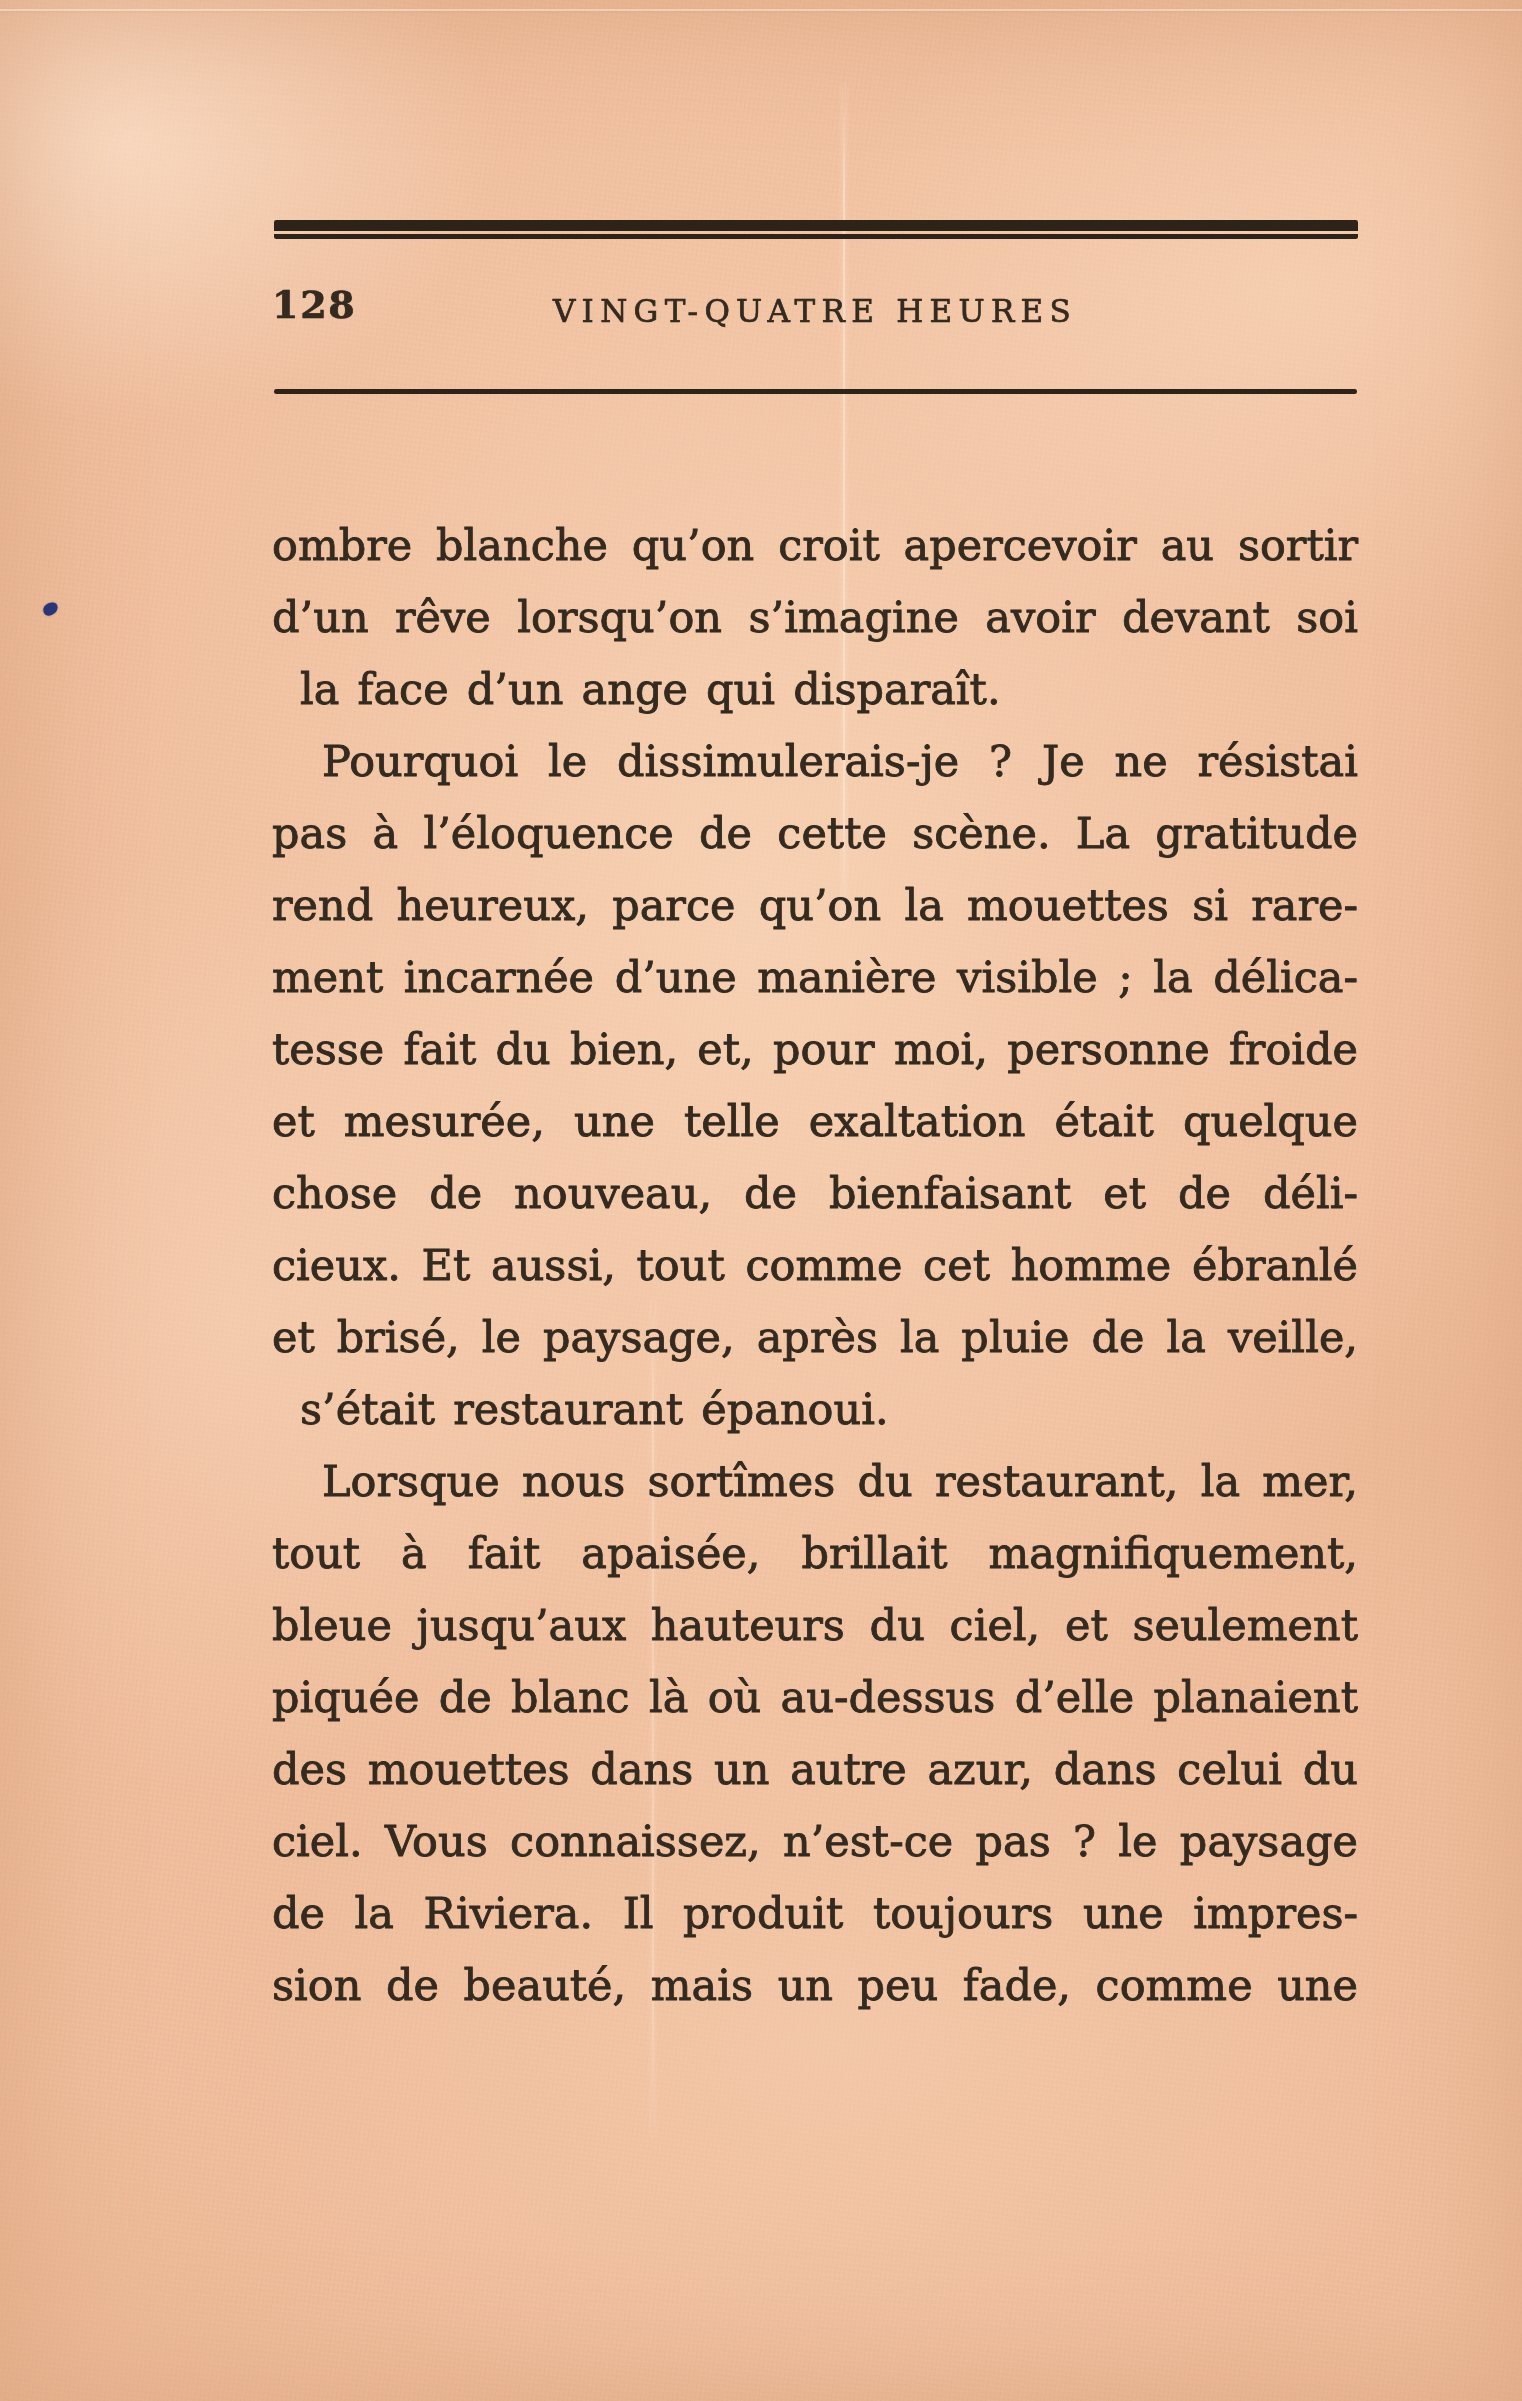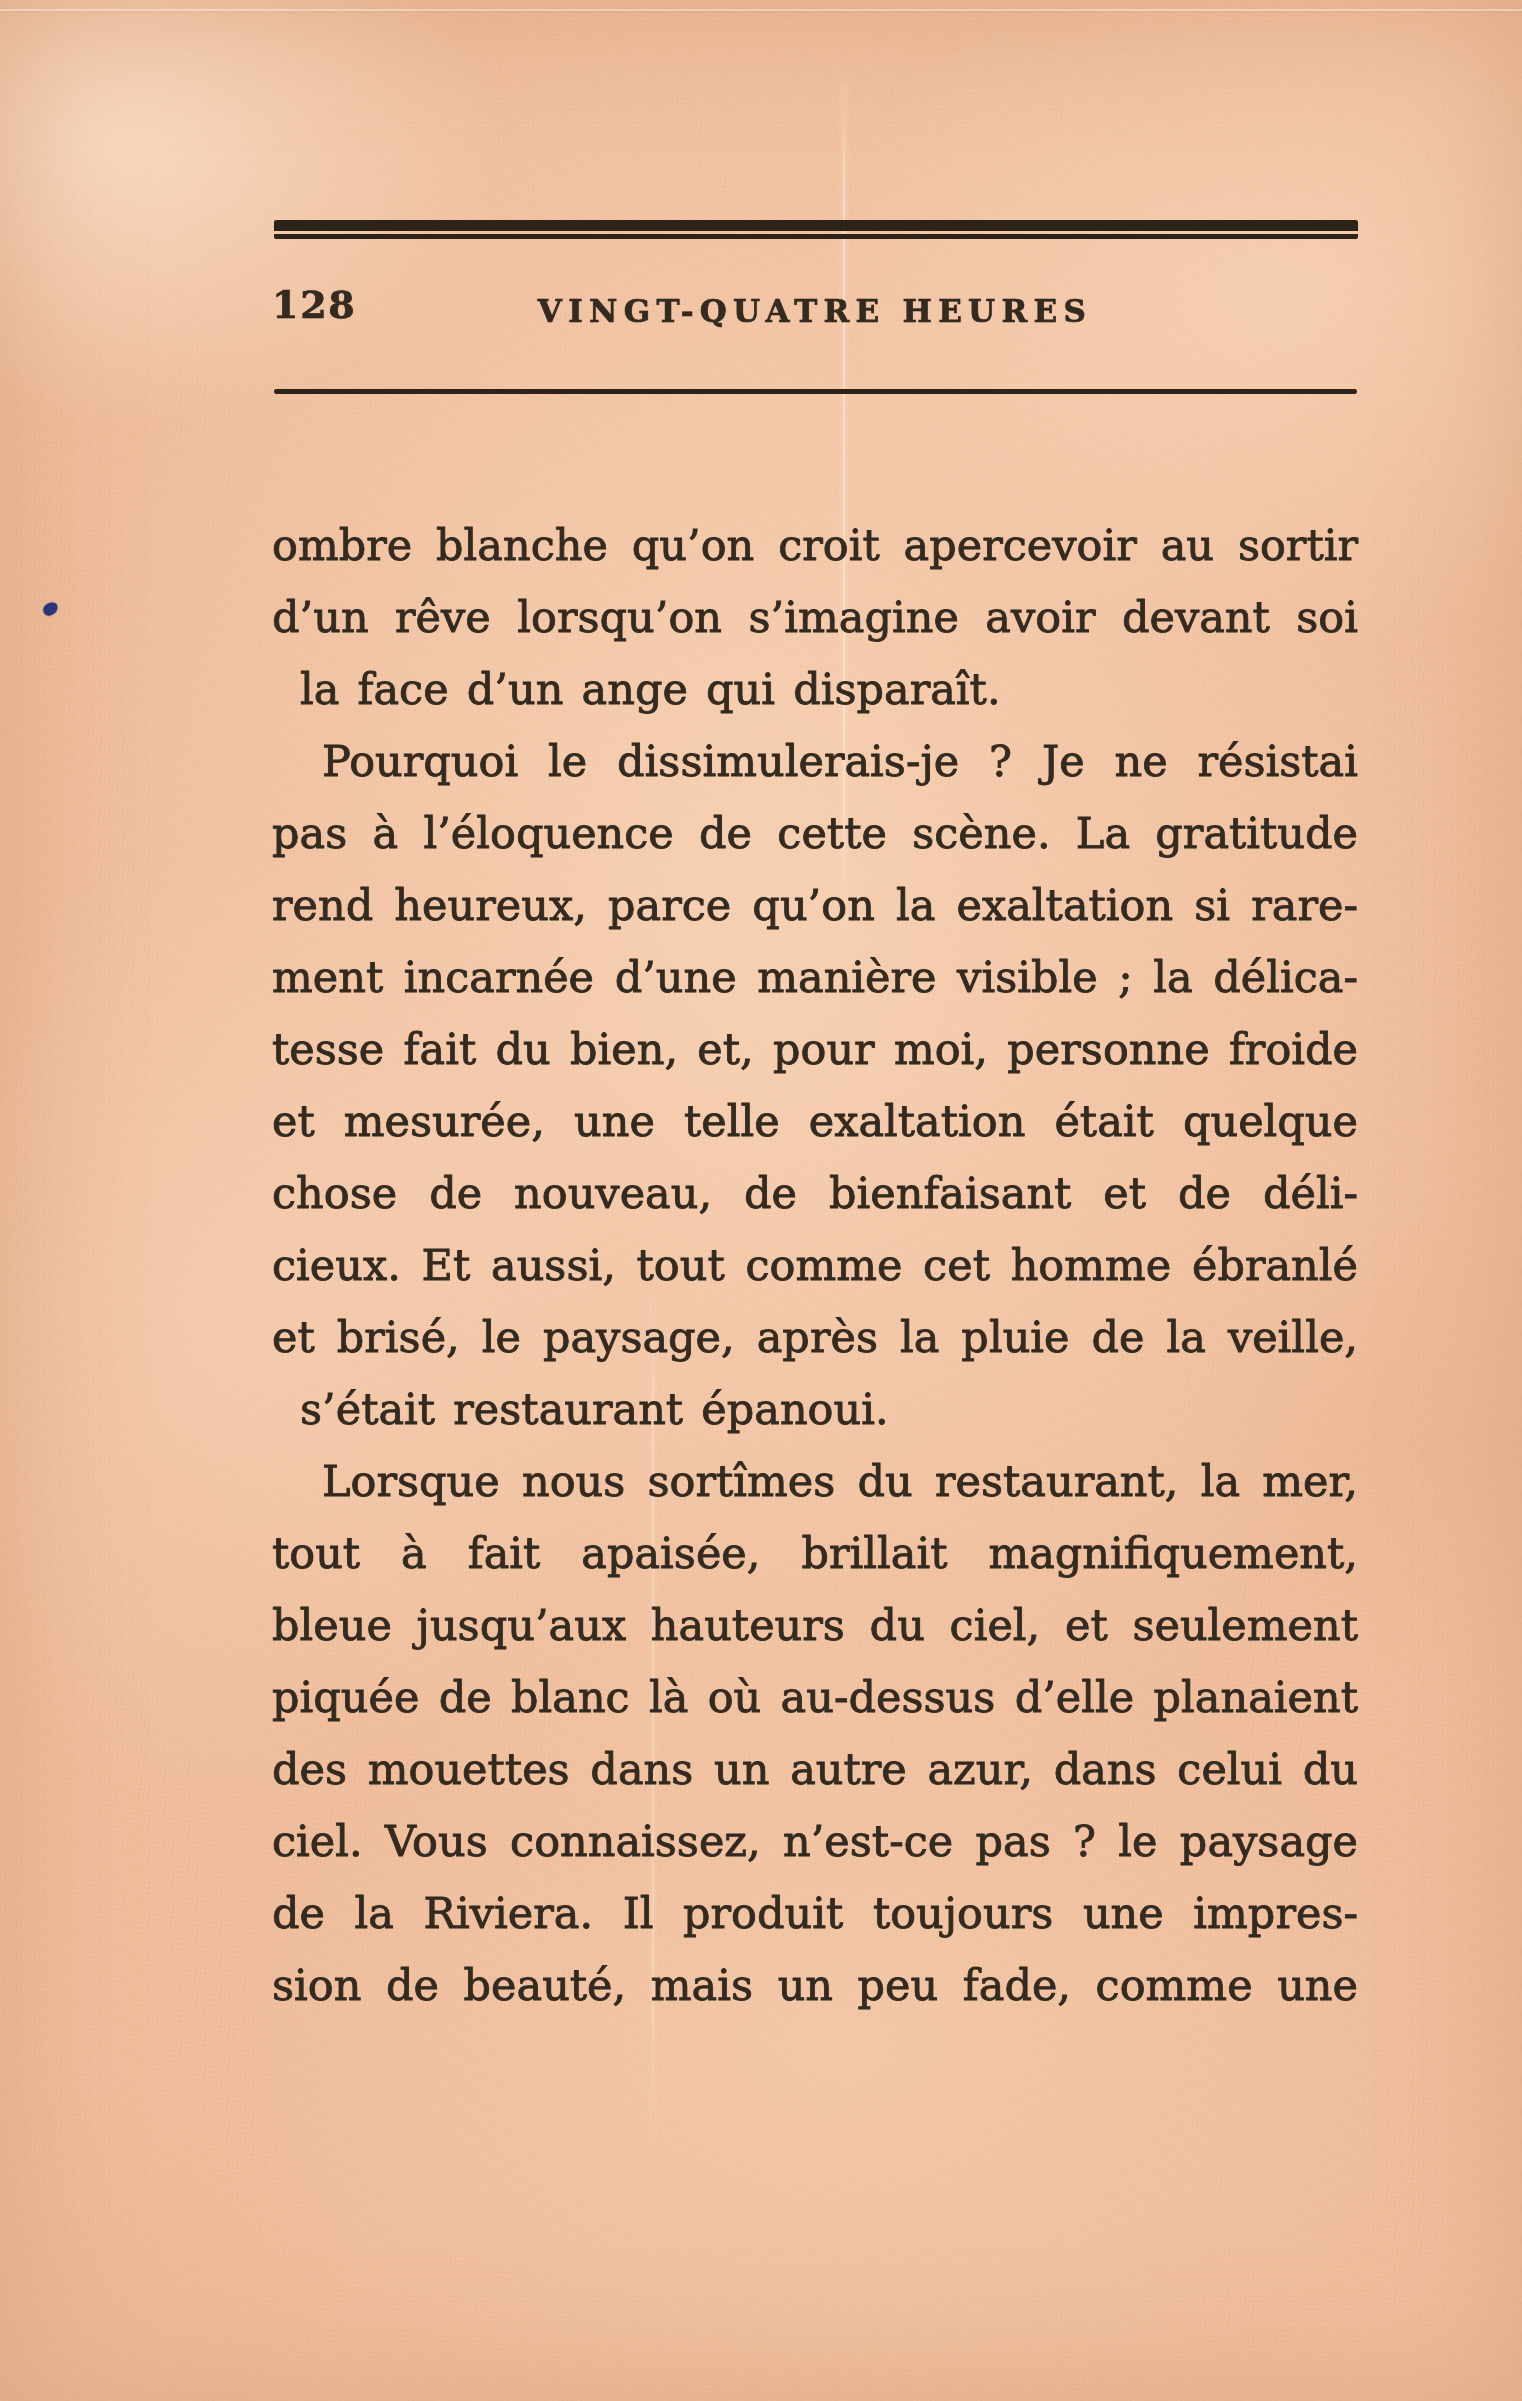--- a/index.html
+++ b/index.html
@@ -46,21 +46,21 @@
   .header-row { position: absolute; left: 272px; top: 0; width: 1086px; height: 398px; }
   .pagenum {
     position: absolute; left: 0; top: 282px;
     font-size: 38px; font-weight: bold; letter-spacing: 1.7px;
     -webkit-text-stroke: 0.6px #342a1f;
     text-shadow: 0 0 1.1px rgba(52,42,31,0.35);
   }
   .running-head {
     position: absolute; left: 0; right: 0; top: 293px;
     text-align: center;
-    font-size: 31px; font-weight: bold; letter-spacing: 6.3px;
+    font-size: 31px; font-weight: normal; letter-spacing: 6.3px;
     -webkit-text-stroke: 0.6px #342a1f;
     text-shadow: 0 0 1.1px rgba(52,42,31,0.35);
   }
 
   
   .body-text {
     position: absolute;
     left: 272px; top: 509px; width: 1086px;
     font-size: 43px;
     -webkit-text-stroke: 0.8px #342a1f;
@@ -114,21 +114,21 @@
   </div>
 
   <div class="rule-single"></div>
 
   <div class="body-text">
     <div class="line">ombre blanche qu’on croit apercevoir au sortir</div>
     <div class="line">d’un rêve lorsqu’on s’imagine avoir devant soi</div>
     <div class="line end">la face d’un ange qui disparaît.</div>
     <div class="line indent">Pourquoi le dissimulerais-je ? Je ne résistai</div>
     <div class="line">pas à l’éloquence de cette scène. La gratitude</div>
-    <div class="line">rend heureux, parce qu’on la exaltation si rare-</div>
+    <div class="line">rend heureux, parce qu’on la mouettes si rare-</div>
     <div class="line">ment incarnée d’une manière visible ; la délica-</div>
     <div class="line">tesse fait du bien, et, pour moi, personne froide</div>
     <div class="line">et mesurée, une telle exaltation était quelque</div>
     <div class="line">chose de nouveau, de bienfaisant et de déli-</div>
     <div class="line">cieux. Et aussi, tout comme cet homme ébranlé</div>
     <div class="line">et brisé, le paysage, après la pluie de la veille,</div>
     <div class="line end">s’était restaurant épanoui.</div>
     <div class="line indent">Lorsque nous sortîmes du restaurant, la mer,</div>
     <div class="line">tout à fait apaisée, brillait magnifiquement,</div>
     <div class="line">bleue jusqu’aux hauteurs du ciel, et seulement</div>

